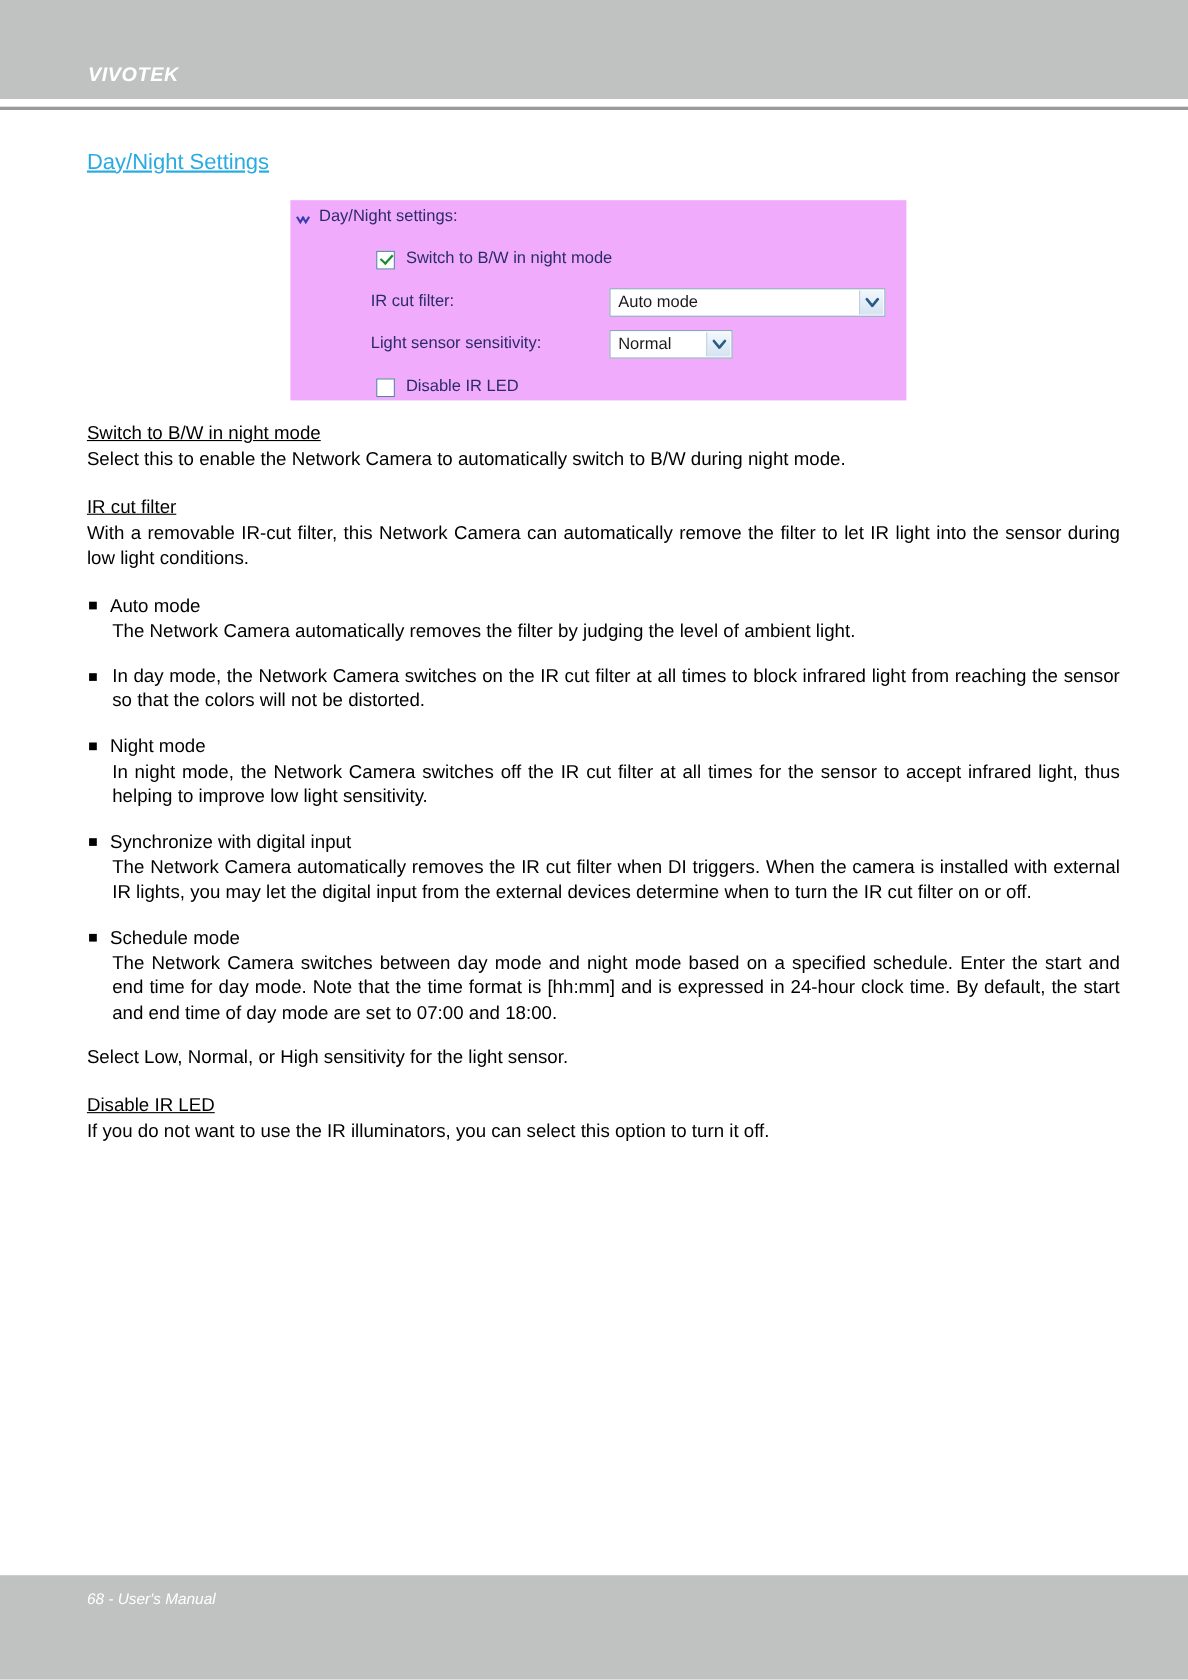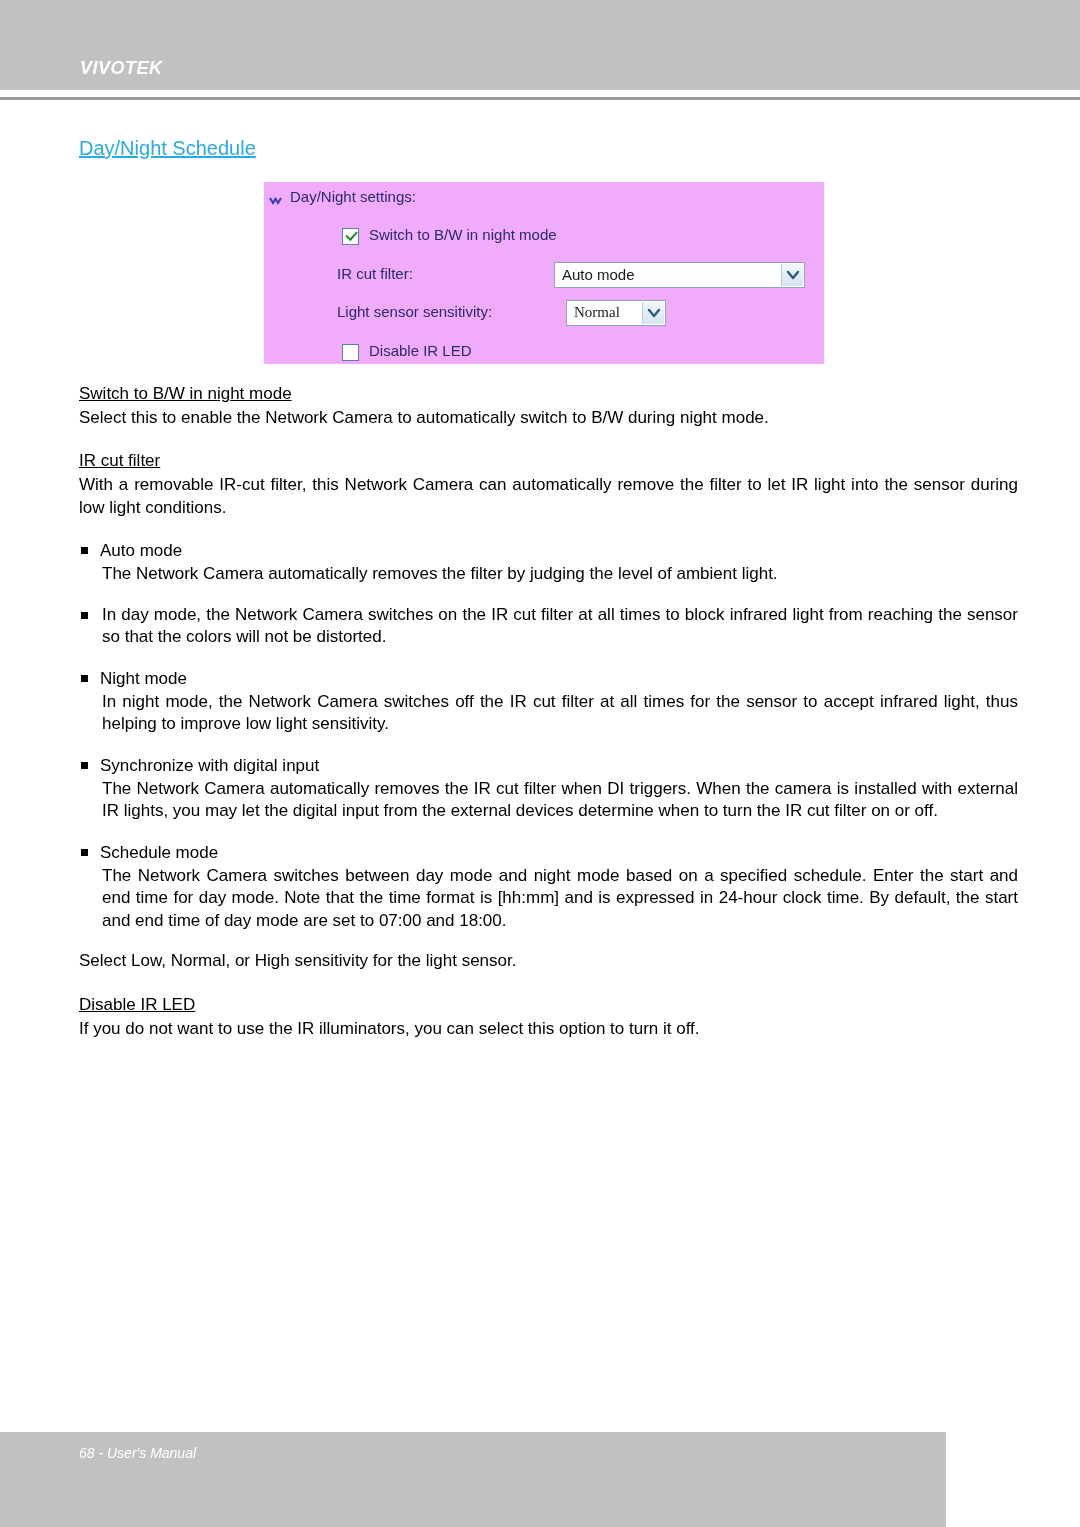--- a/index.html
+++ b/index.html
@@ -135,21 +135,21 @@
   }
   .select {
     position: absolute;
     top: -2px;
     height: 26px;
     border: 1px solid #8ca6bd;
     background: #ffffff;
     box-sizing: border-box;
   }
   .select.wide  { left: 290px; width: 251px; }
-  .select.small { left: 302px; width: 100px; font-family: Liberation Serif, serif; }
+  .select.small { left: 290px; width: 112px; }
   .select-value {
     position: absolute;
     left: 7px;
     top: 3px;
     font-size: 15px;
     color: #1a1a1a;
     white-space: nowrap;
   }
   .select-arrow {
     position: absolute;
@@ -205,21 +205,21 @@
     padding-left: 2px;
     text-align: justify;
   }
   .bullet-body.nojust { text-align: left; }
 
   
   .footer-band {
     position: absolute;
     left: 0;
     top: 1432px;
-    width: 946px;
+    width: 1080px;
     height: 95px;
     background: #c0c2c2;
   }
   .footer-text {
     position: absolute;
     left: 79px;
     top: 13px;
     font-size: 14px;
     font-style: italic;
     color: #ffffff;
@@ -229,21 +229,21 @@
 </head>
 <body>
 
 <div class="header-band"></div>
 <div class="brand">VIVOTEK</div>
 <div class="header-rule"></div>
 
 <div class="page">
   <div class="content">
 
-    <h1 class="section-link">Day/Night Schedule</h1>
+    <h1 class="section-link">Day/Night Settings</h1>
 
     <div class="settings-panel">
 
       <span class="expand-icon">
         <svg width="14" height="10" viewBox="0 0 14 10">
           <path d="M1 1 L4 6 L7 1" fill="none" stroke="#3b3bb0" stroke-width="2"></path>
           <path d="M6 1 L9 6 L12 1" fill="none" stroke="#3b3bb0" stroke-width="2"></path>
         </svg>
       </span>
       <div class="panel-title">Day/Night settings:</div>

